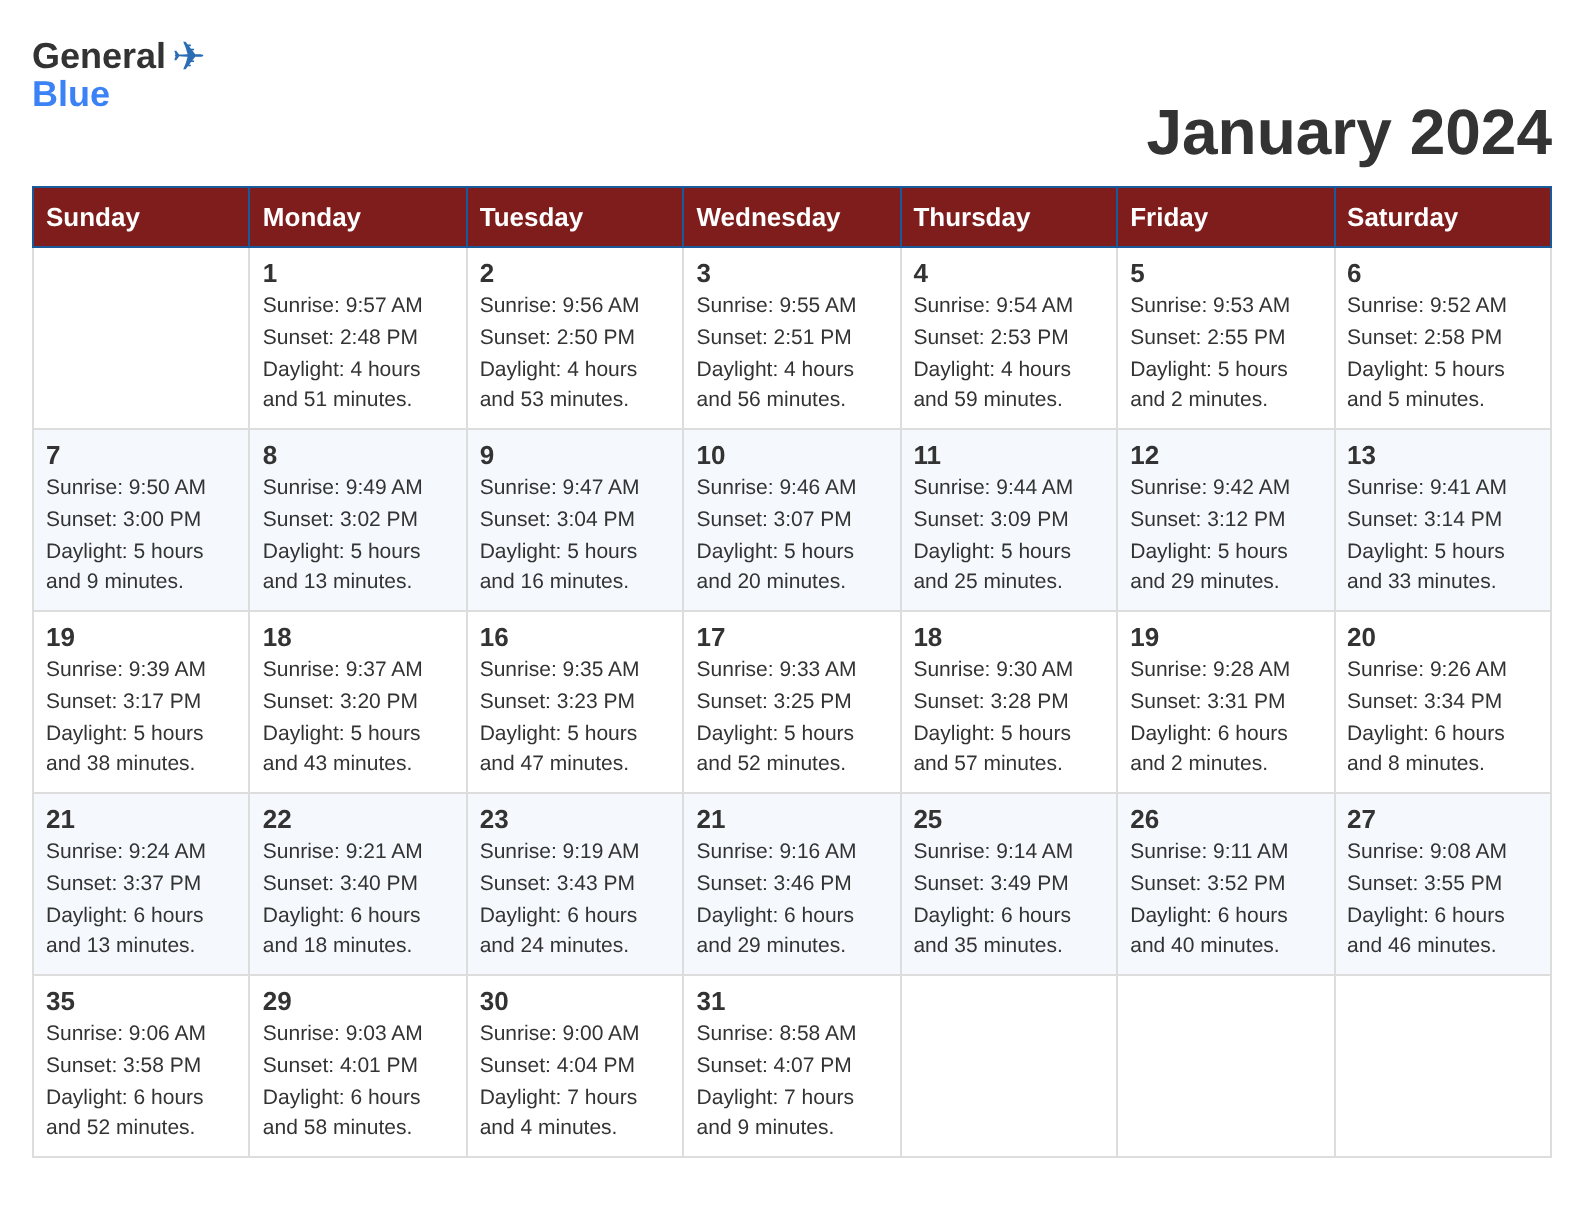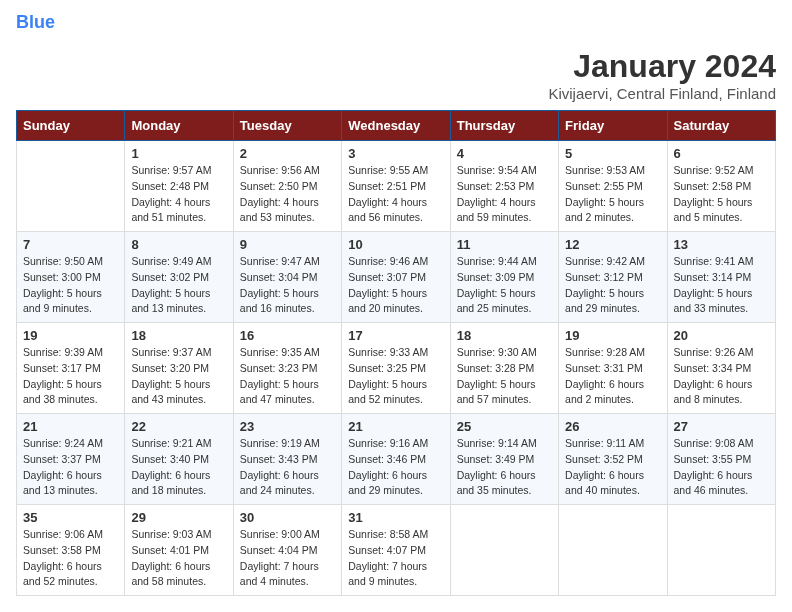--- a/index.html
+++ b/index.html
@@ -81,25 +81,28 @@
     .logo-row {
       display: flex;
       align-items: center;
     }
   </style>
 </head>
 <body>
 
 <div class="header-area">
   <div class="logo">
+    <div class="logo-row">
+      <span style="font-size:18px;font-weight:bold;color:#333;">General</span>
+      <span style="color:#2a6db5;font-size:20px;margin-left:3px;">✈</span>
+    </div>
     <span style="font-size:18px;font-weight:bold;color:#3b82f6;margin-top:-4px;">Blue</span>
   </div>
   <div class="title-area">
     <div class="main-title">January 2024</div>
-    <div class="subtitle">Kivijaervi, Central Finland, Finland</div>
   </div>
 </div>
 
 <table>
   <thead>
     <tr>
     <th>Sunday</th>
         <th>Monday</th>
         <th>Tuesday</th>
         <th>Wednesday</th>

